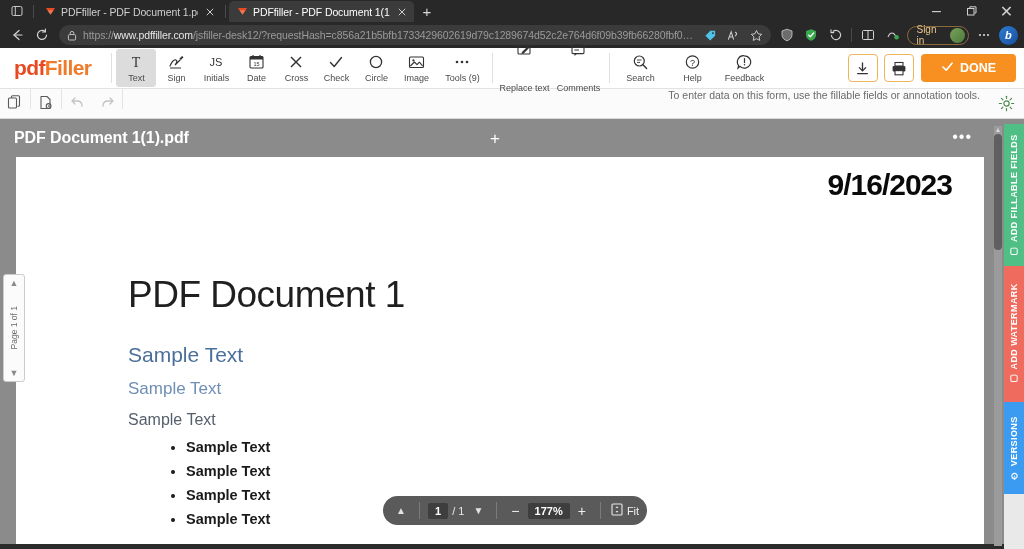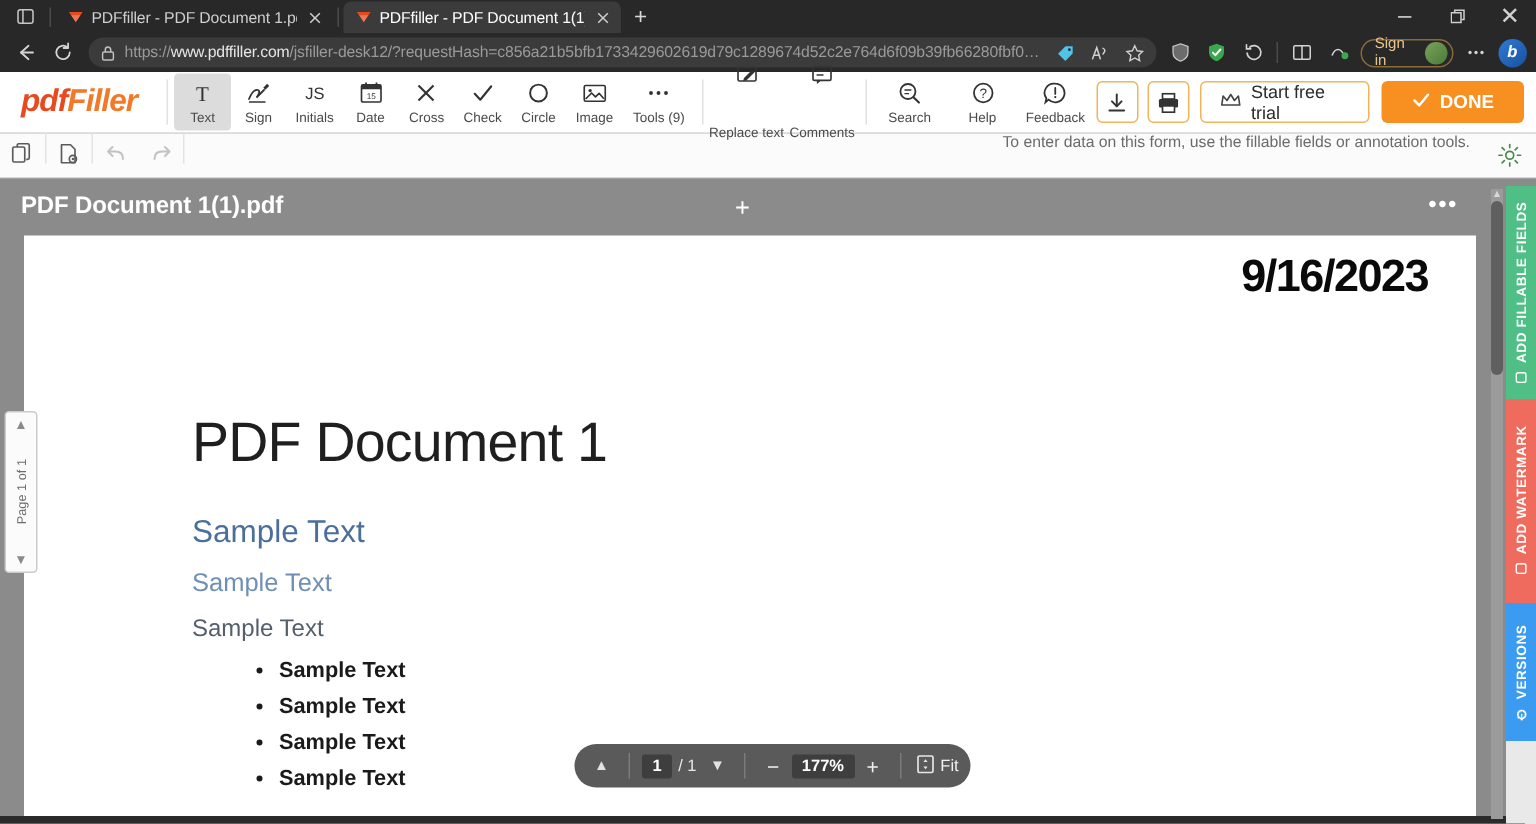--- a/index.html
+++ b/index.html
@@ -72,21 +72,21 @@
   }
   .avatar-sm { width: 15px; height: 15px; border-radius: 50%; background: linear-gradient(135deg,#7aa35a,#4a7a3a); }
   .bing-badge { width: 19px; height: 19px; border-radius: 50%; background: linear-gradient(135deg,#2c7cd6,#1b4f9c); display:flex;align-items:center;justify-content:center;color:#fff;font-size:11px;font-weight:bold;font-style:italic;}
 
   
   .pf-top {
     height: 41px; background: #ffffff; display: flex; align-items: center;
     border-bottom: 1px solid #e2e2e2;
   }
   .pf-logo {
-    padding: 0 16px 0 14px; font-size: 21px; font-weight: bold; letter-spacing: -0.6px; font-style: italic;
+    padding: 0 16px 0 14px; font-size: 21px; font-weight: bold; letter-spacing: -0.6px;
   }
   .pf-logo .a { color: #e8491f; }
   .pf-logo .b { color: #f07a2a; }
   .grp-sep { width: 1px; height: 30px; background: #e0e0e0; margin: 0 4px; }
 
   .tool {
     width: 40px; height: 38px; display: flex; flex-direction: column;
     align-items: center; justify-content: center; gap: 2px; border-radius: 3px;
     color: #3c3c3c; cursor: default;
   }
@@ -533,26 +533,20 @@
           <path d="M4.3 6.6 L7.5 9.9 L10.7 6.6" fill="none" stroke="#333" stroke-width="1.3" stroke-linecap="round" stroke-linejoin="round"></path>
           <line x1="2.6" y1="12.6" x2="12.4" y2="12.6" stroke="#333" stroke-width="1.3" stroke-linecap="round"></line>
         </svg>
     </div>
     <div class="icon-btn-o">
       <svg width="16" height="15" viewBox="0 0 16 15">
           <rect x="4" y="1.5" width="8" height="3.5" fill="none" stroke="#333" stroke-width="1.1"></rect>
           <rect x="1.6" y="5" width="12.8" height="5.6" rx="1" fill="#333"></rect>
           <rect x="4" y="9.6" width="8" height="4.2" fill="#fff" stroke="#333" stroke-width="1.1"></rect>
         </svg>
-    </div>
-    <div class="btn-trial">
-      <span><svg width="15" height="12" viewBox="0 0 15 12">
-            <path d="M1.5 9 L2.4 3 L5 6 L7.5 2 L10 6 L12.6 3 L13.5 9 Z" fill="none" stroke="#444" stroke-width="1.1" stroke-linejoin="round"></path>
-          </svg></span>
-      <span>Start free trial</span>
     </div>
     <div class="btn-done">
       <span><svg width="13" height="13" viewBox="0 0 13 13">
             <path d="M2 7 L5.2 10.2 L11 3.2" fill="none" stroke="#fff" stroke-width="1.7" stroke-linecap="round" stroke-linejoin="round"></path>
           </svg></span>
       <span>DONE</span>
     </div>
   </div>
 
   <div class="pf-sub">

